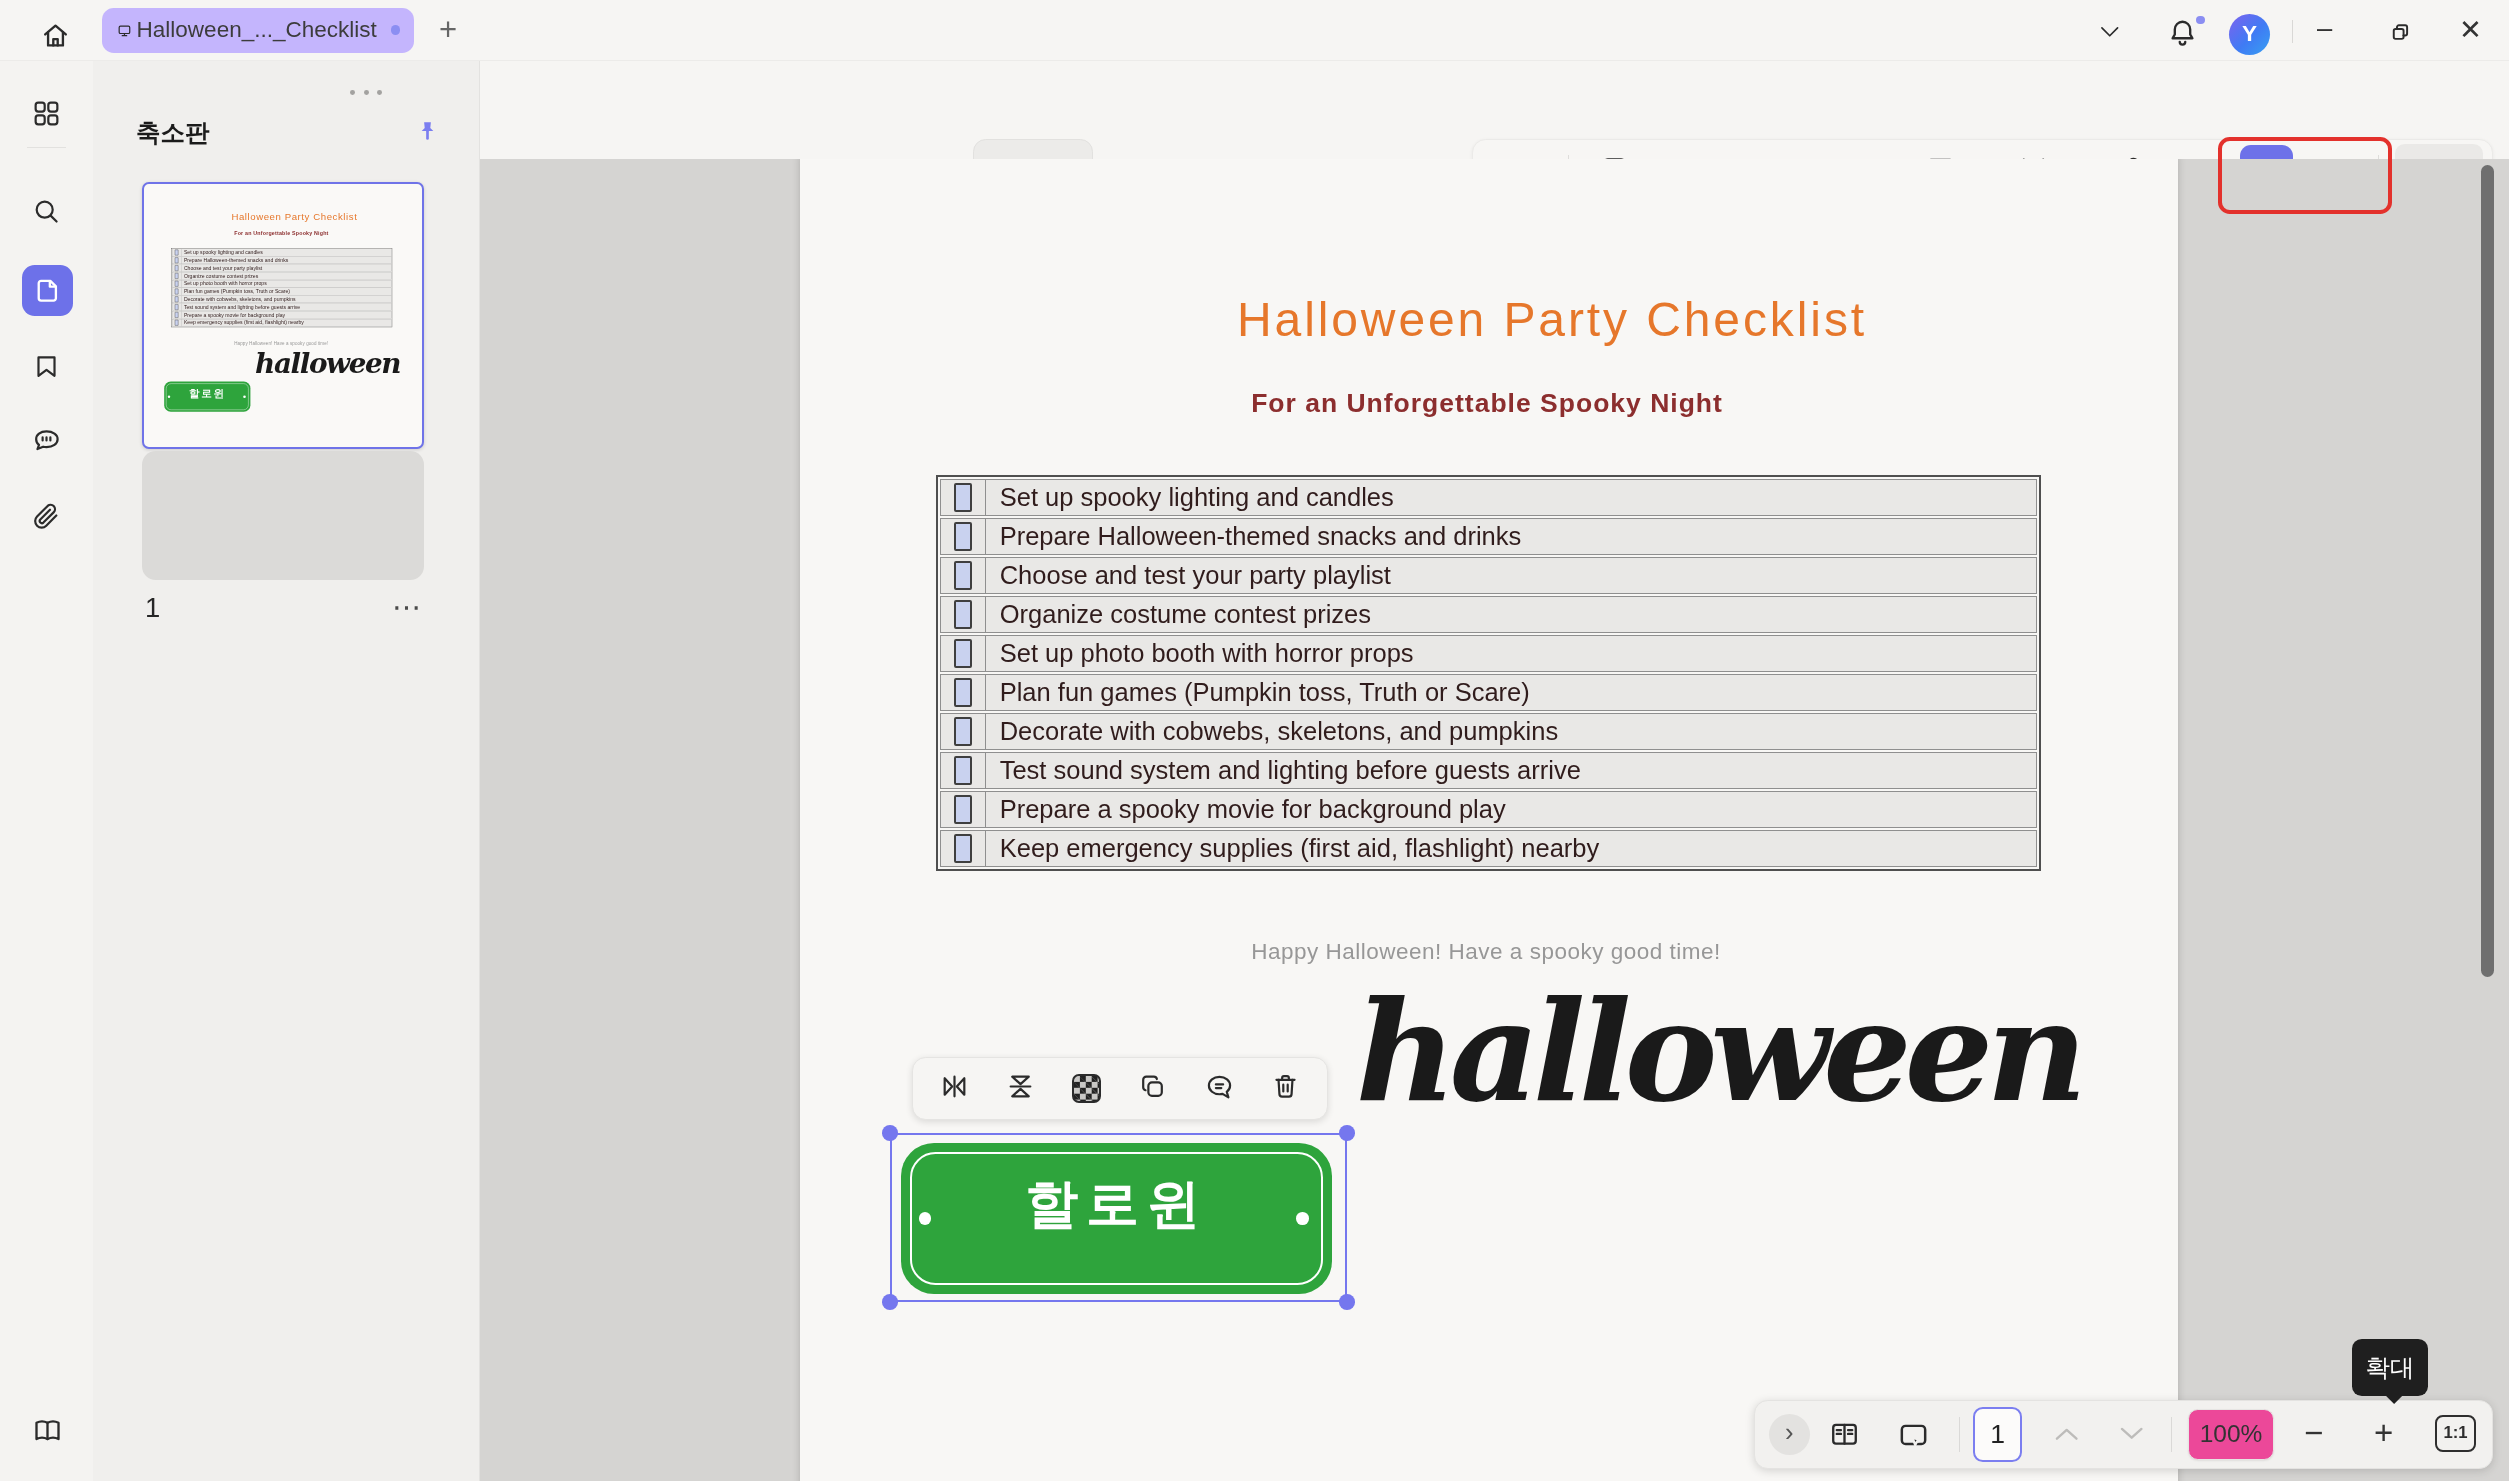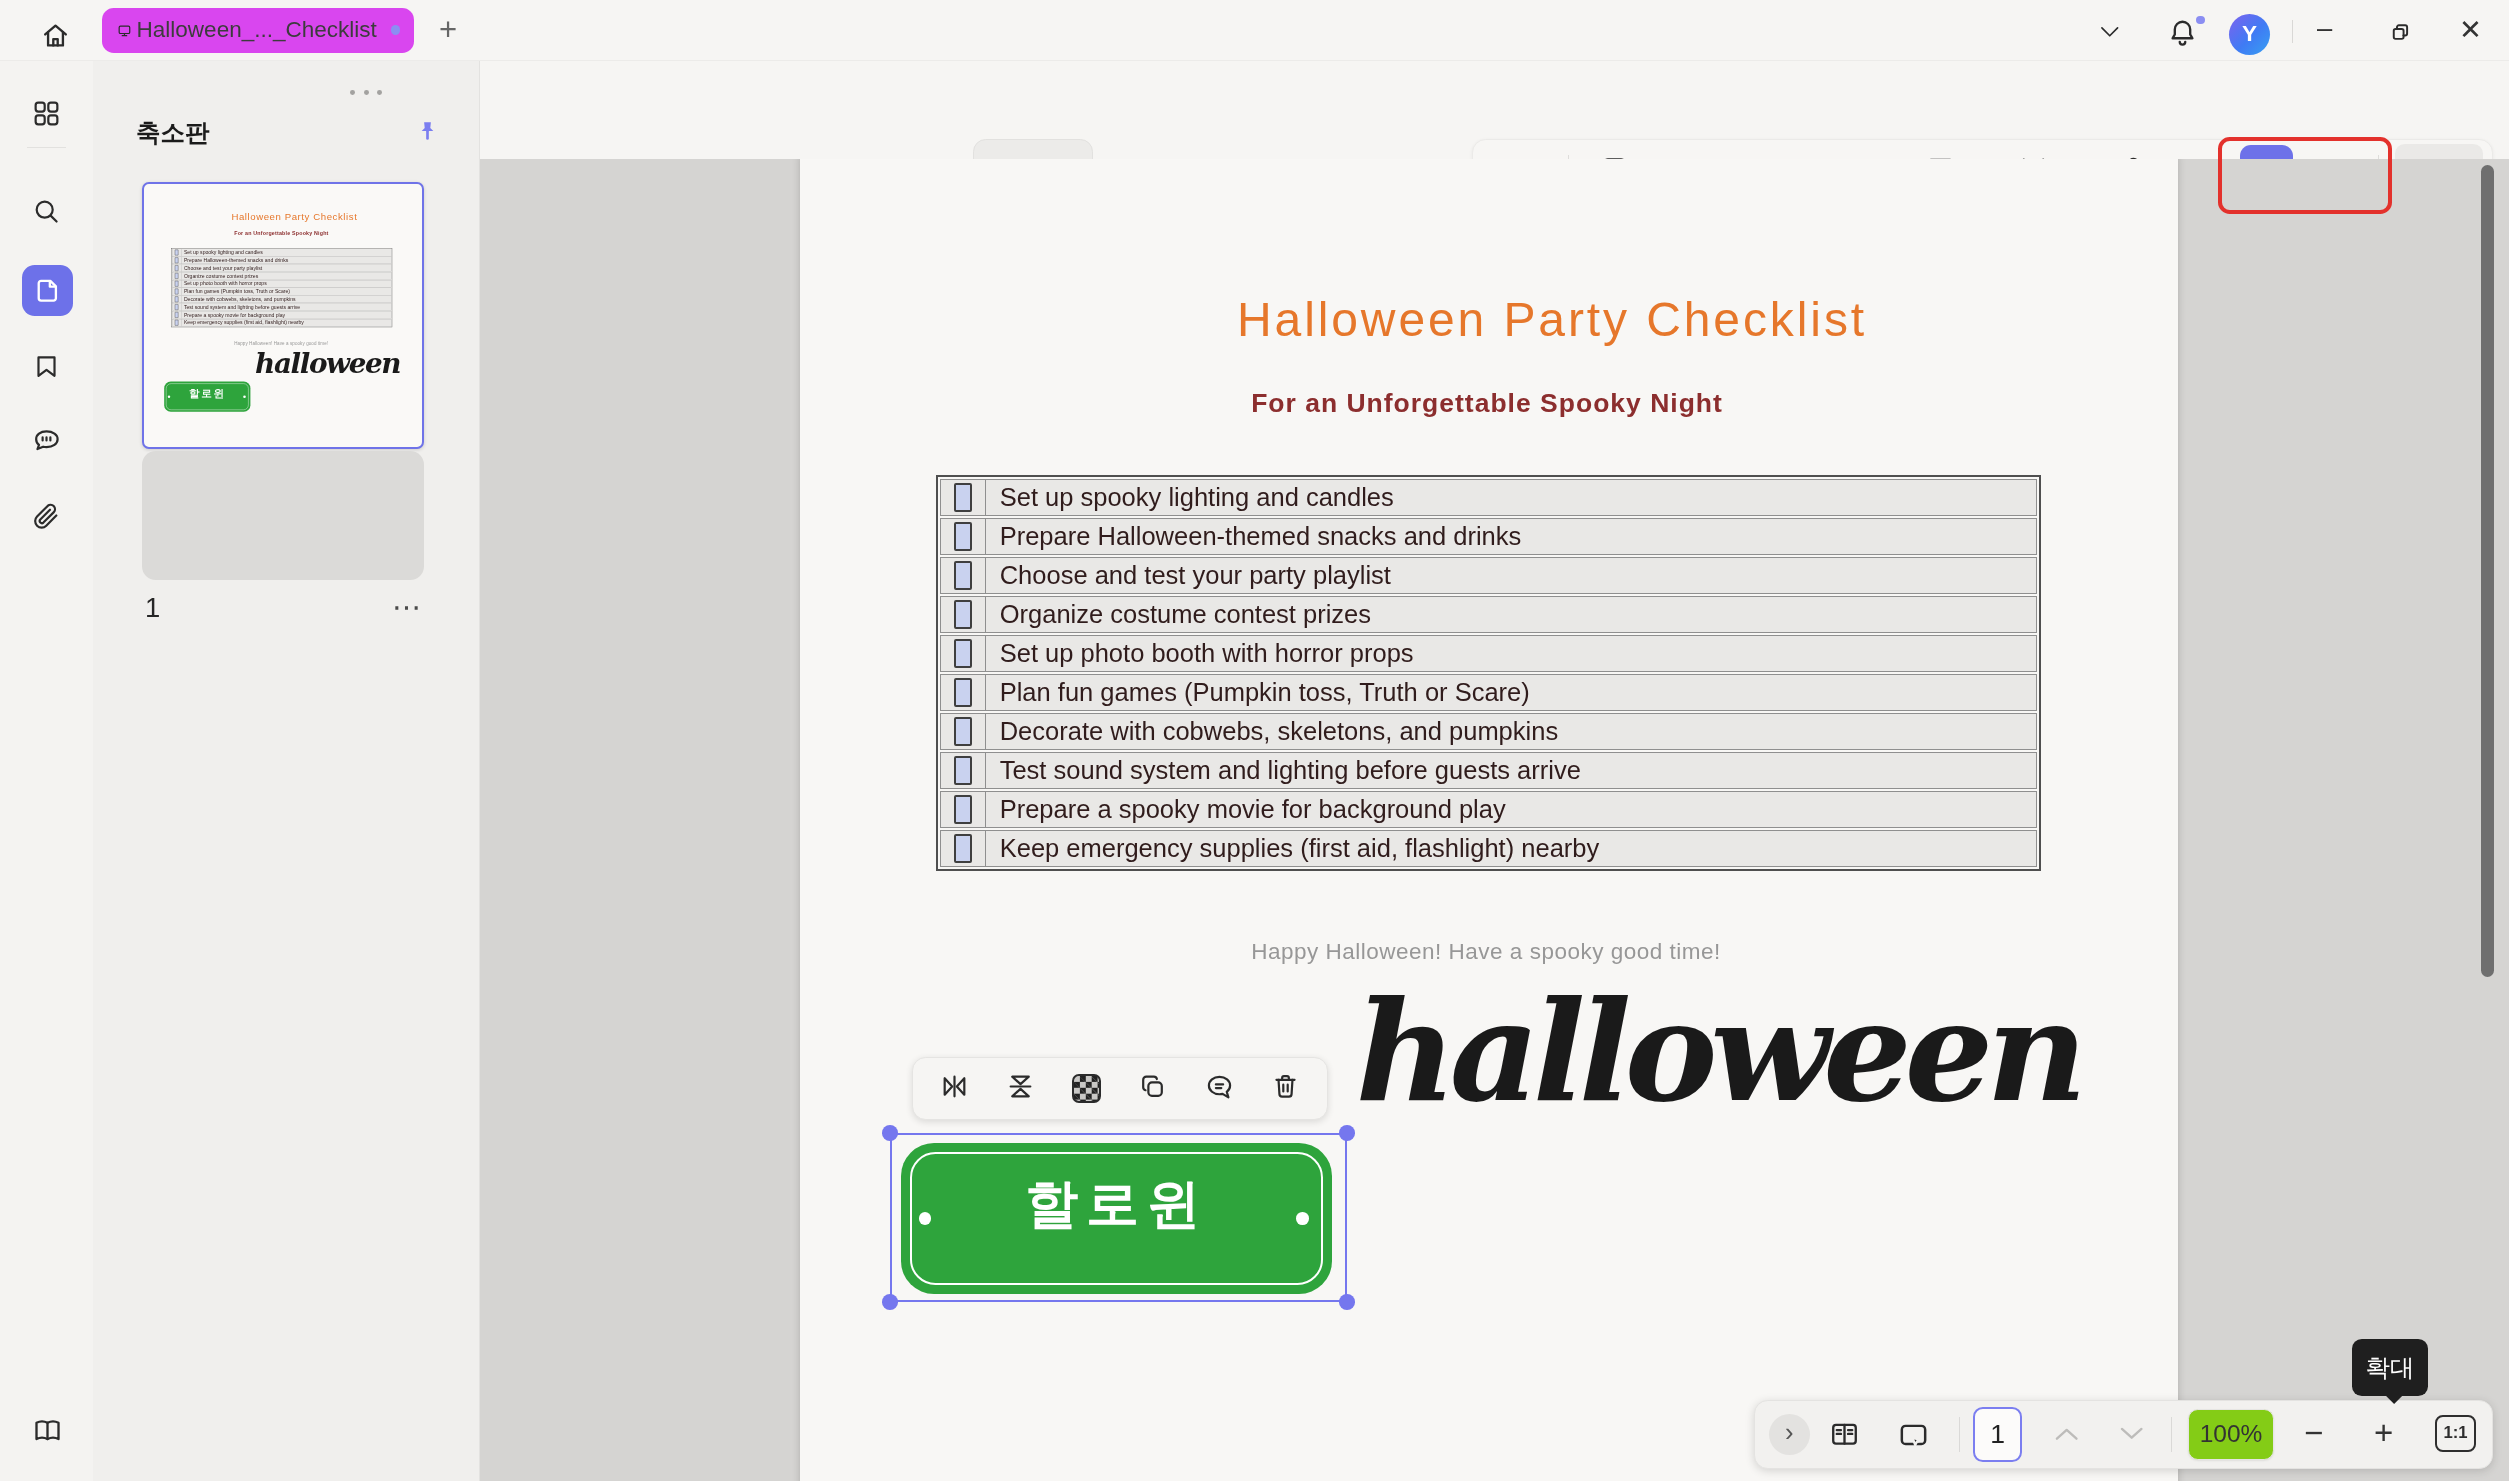--- a/index.html
+++ b/index.html
@@ -7,21 +7,21 @@
   body{font-family:"Liberation Sans",sans-serif;background:#F6F5F3}
   .abs{position:absolute}
   svg.ic{stroke:#2b2b2b;fill:none;stroke-width:1.7;stroke-linecap:round;stroke-linejoin:round}
   svg.icw{stroke:#ffffff;fill:none;stroke-width:1.8;stroke-linecap:round;stroke-linejoin:round}
   svg.icg{stroke:#bdbcba;fill:none;stroke-width:1.7;stroke-linecap:round;stroke-linejoin:round}
   .stage{position:relative;width:2509px;height:1481px;overflow:hidden;background:#F6F5F3}
 
   
   .titlebar{position:absolute;left:0;top:0;width:2509px;height:61px;background:#F6F5F3;border-bottom:1px solid #ECEBE9}
   .home-btn{position:absolute;left:39px;top:18.6px}
-  .tab{position:absolute;left:102px;top:7.8px;width:312px;height:45px;background:#d946ef;border-radius:11.8px;display:flex;align-items:center;padding:0 13.7px;gap:4px}
+  .tab{position:absolute;left:102px;top:7.8px;width:312px;height:45px;background:#c4b5fd;border-radius:11.8px;display:flex;align-items:center;padding:0 13.7px;gap:4px}
   .tab-title{font-size:22.5px;color:#3C3C3C;white-space:nowrap}
   .tab-dot{width:9.8px;height:9.8px;border-radius:50%;background:#8B8EF2;margin-left:9.8px;flex:0 0 auto}
   .newtab{position:absolute;left:439px;top:9.8px;font-size:31px;color:#666;line-height:39px}
   .avatar{position:absolute;left:2229px;top:13.7px;width:41px;height:41px;border-radius:50%;background:linear-gradient(135deg,#7E62EE,#3F7BF4 55%,#38A0F2);color:#fff;font-size:22.5px;font-weight:bold;display:flex;align-items:center;justify-content:center}
   .tb-div{position:absolute;left:2292px;top:19.6px;width:1px;height:23.5px;background:#D9D8D6}
   .glyph-btn{position:absolute;font-size:27.4px;color:#333;line-height:27.4px}
   .bell-dot{position:absolute;left:2196px;top:15.7px;width:8.8px;height:8.8px;border-radius:50%;background:#8B8EF2}
 
   
   .side-strip{position:absolute;left:0;top:61px;width:93px;height:1420px;background:#F4F3F1}
@@ -74,21 +74,21 @@
   .handle{position:absolute;width:15.7px;height:15.7px;border-radius:50%;background:#7577EE;z-index:3}
   .minibar{position:absolute;left:112px;top:902px;width:416px;height:63px;background:#F6F5F3;border:1px solid #E5E4E2;border-radius:13.7px;box-shadow:0 2px 7.8px rgba(0,0,0,.12);display:flex;align-items:center;justify-content:space-around;padding:0 7.8px;z-index:4}
   .checker{width:29px;height:29px;border:2px solid #2B2B2B;border-radius:6.9px;background-color:#C9C8C6;background-image:linear-gradient(45deg,#222 25%,transparent 25%,transparent 75%,#222 75%),linear-gradient(45deg,#222 25%,transparent 25%,transparent 75%,#222 75%);background-size:11.8px 11.8px;background-position:0 0,5.9px 5.9px}
 
   
   .bottombar{position:absolute;left:1754px;top:1400px;width:739px;height:69px;background:#F2F1EF;border:1px solid #E4E3E1;border-radius:13.7px;box-shadow:0 2px 9.8px rgba(0,0,0,.15);z-index:6}
   .bb-item{position:absolute;top:16.7px}
   .expand-btn{position:absolute;left:13.7px;top:12.7px;width:41px;height:41px;border-radius:50%;background:#E3E2E0;display:flex;align-items:center;justify-content:center;font-size:25.5px;color:#555;padding-bottom:2.9px}
   .bb-div{position:absolute;top:15.7px;width:1px;height:35px;background:#DAD9D7}
   .page-box{position:absolute;left:218px;top:5.9px;width:49px;height:55px;background:#FCFBFA;border:2px solid #7B7EF0;border-radius:9.8px;display:flex;align-items:center;justify-content:center;font-size:26.5px;color:#222}
-  .zoom-box{position:absolute;left:433px;top:7.8px;width:86px;height:51px;background:#84cc16;border:1px solid #E6E5E3;border-radius:9.8px;display:flex;align-items:center;justify-content:center;font-size:24.5px;color:#333;box-shadow:0 1px 2px rgba(0,0,0,.08)}
+  .zoom-box{position:absolute;left:433px;top:7.8px;width:86px;height:51px;background:#ec4899;border:1px solid #E6E5E3;border-radius:9.8px;display:flex;align-items:center;justify-content:center;font-size:24.5px;color:#333;box-shadow:0 1px 2px rgba(0,0,0,.08)}
   .bb-glyph{position:absolute;font-size:33px;color:#333;top:12.7px}
   .ratio-btn{position:absolute;left:680px;top:13.7px;width:41px;height:37px;border:2px solid #2E2E2E;border-radius:7.8px;display:flex;align-items:center;justify-content:center;font-size:16.7px;font-weight:bold;color:#2E2E2E}
 
   .tooltip{position:absolute;left:2352px;top:1339px;width:76px;height:57px;background:#1F1F1F;border-radius:9.8px;color:#fff;font-size:24.5px;display:flex;align-items:center;justify-content:center;z-index:8}
   .tooltip:after{content:"";position:absolute;top:100%;left:50%;transform:translateX(-3.9px);border:8.8px solid transparent;border-top-color:#1F1F1F}
   .scrollbar{position:absolute;left:2481px;top:165px;width:12.7px;height:812px;background:#6F6F6F;border-radius:6.9px;z-index:7}
 </style>
 </head>
 <body>
 

